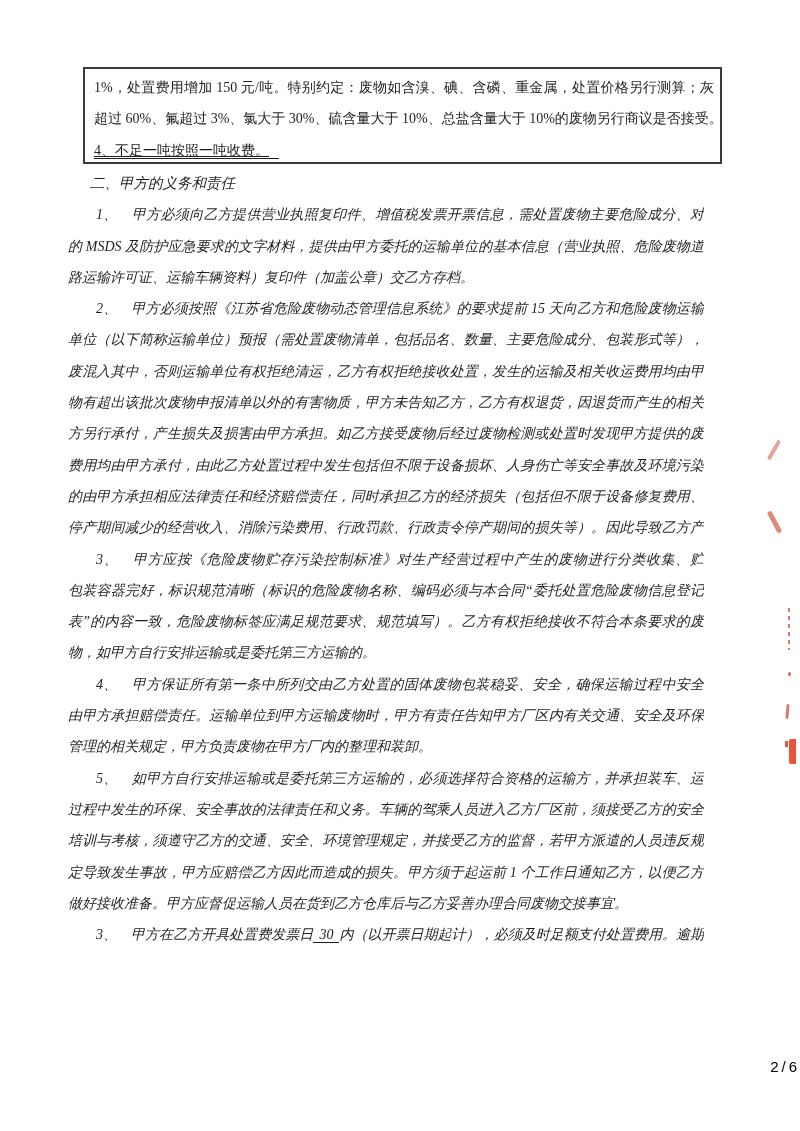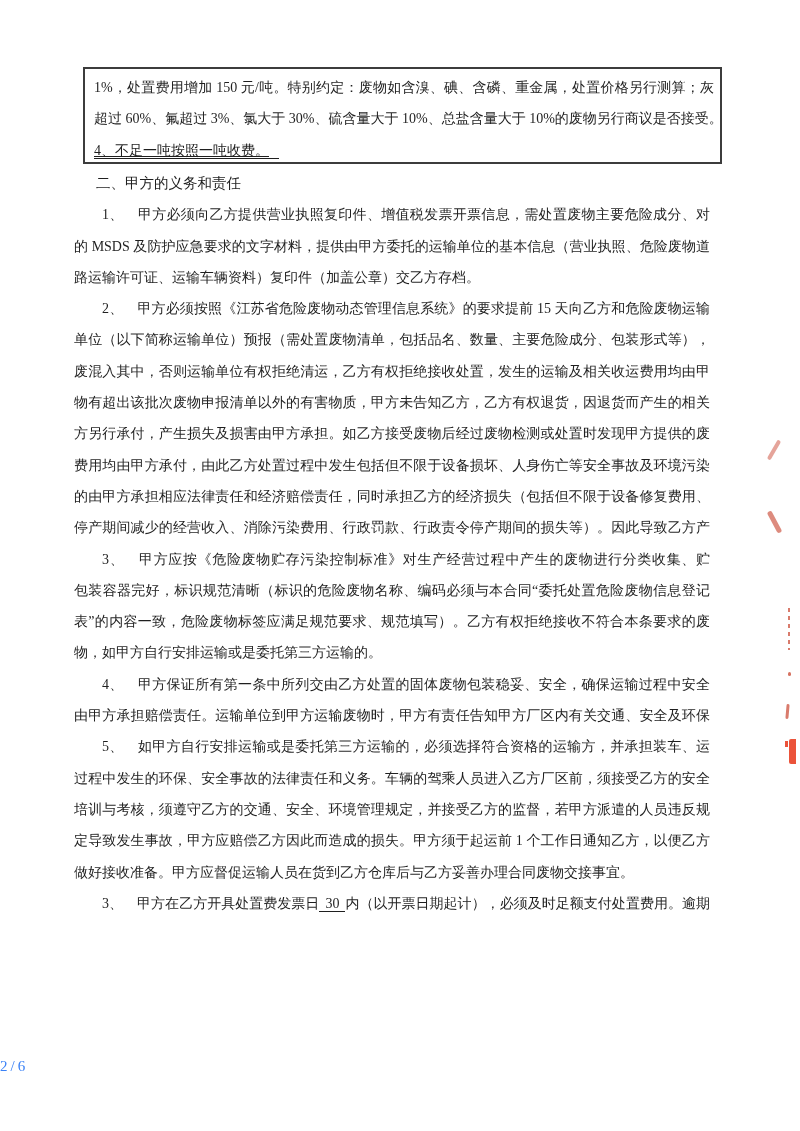--- a/index.html
+++ b/index.html
@@ -39,23 +39,24 @@
     white-space: normal;
   }
   .underlined {
     border-bottom: 1.5px solid #1f1f1f;
     padding-right: 10px;
     text-decoration: underline;
   }
   
   .doc-body {
     position: absolute;
-    left: 74px;
+    left: 68px;
     top: 168px;
     width: 636px;
+    font-style: italic;
   }
   .tline {
     height: 31.3px;
     line-height: 31.3px;
     font-size: 14px;
     overflow: hidden;
   }
   .tline.full {
     text-align: justify;
     text-align-last: justify;
@@ -72,25 +73,25 @@
   .clause6-underline {
     border-bottom: 1.5px solid #1f1f1f;
     padding: 0 6px;
   }
   
   .page-footer {
     position: absolute;
     left: 0;
     right: 0;
     top: 1058px;
-    text-align: left;
-    font-family: Liberation Serif, serif;
+    text-align: right;
+    font-family: Liberation Sans, sans-serif;
     font-size: 15px;
     letter-spacing: 3px;
-    color: #3b82f6;
+    color: #000000;
   }
   
   .seal-frag { position: absolute; }
   .frag-a {
     left: 772px; top: 439px; width: 4px; height: 22px;
     background: var(--seal, #d1604e);
     opacity: .55;
     border-radius: 3px;
     transform: rotate(30deg);
   }
@@ -168,20 +169,21 @@
   <div>
     <div class="tline full first">3、　甲方应按《危险废物贮存污染控制标准》对生产经营过程中产生的废物进行分类收集、贮存，</div>
     <div class="tline full">包装容器完好，标识规范清晰（标识的危险废物名称、编码必须与本合同“委托处置危险废物信息登记</div>
     <div class="tline full">表”的内容一致，危险废物标签应满足规范要求、规范填写）。乙方有权拒绝接收不符合本条要求的废</div>
     <div class="tline">物，如甲方自行安排运输或是委托第三方运输的。</div>
   </div>
 
   <div>
     <div class="tline full first">4、　甲方保证所有第一条中所列交由乙方处置的固体废物包装稳妥、安全，确保运输过程中安全可</div>
     <div class="tline full">由甲方承担赔偿责任。运输单位到甲方运输废物时，甲方有责任告知甲方厂区内有关交通、安全及环保</div>
+    <div class="tline">管理的相关规定，甲方负责废物在甲方厂内的整理和装卸。</div>
   </div>
 
   <div>
     <div class="tline full first">5、　如甲方自行安排运输或是委托第三方运输的，必须选择符合资格的运输方，并承担装车、运输</div>
     <div class="tline full">过程中发生的环保、安全事故的法律责任和义务。车辆的驾乘人员进入乙方厂区前，须接受乙方的安全</div>
     <div class="tline full">培训与考核，须遵守乙方的交通、安全、环境管理规定，并接受乙方的监督，若甲方派遣的人员违反规</div>
     <div class="tline full">定导致发生事故，甲方应赔偿乙方因此而造成的损失。甲方须于起运前 1 个工作日通知乙方，以便乙方</div>
     <div class="tline">做好接收准备。甲方应督促运输人员在货到乙方仓库后与乙方妥善办理合同废物交接事宜。</div>
   </div>
 

